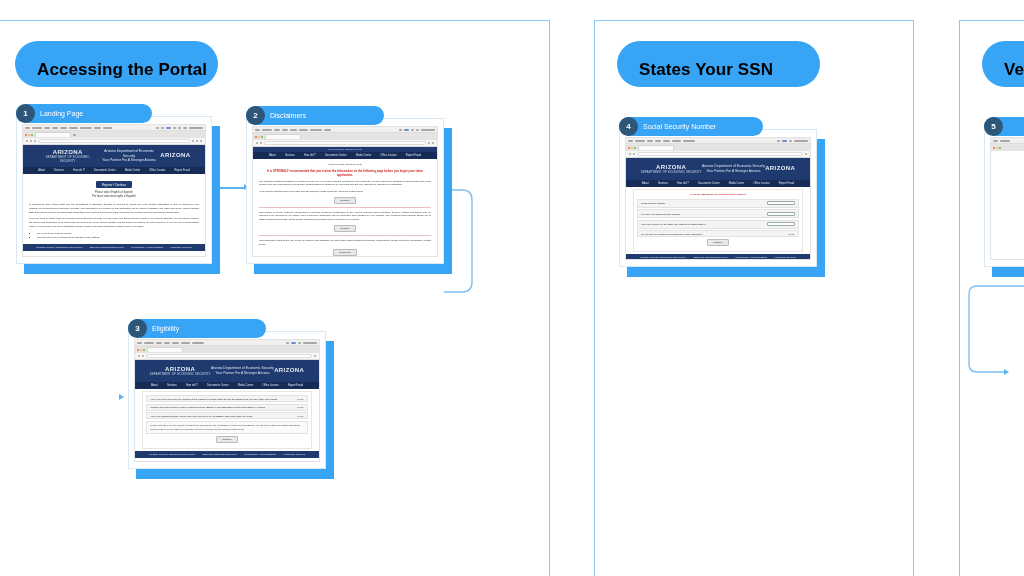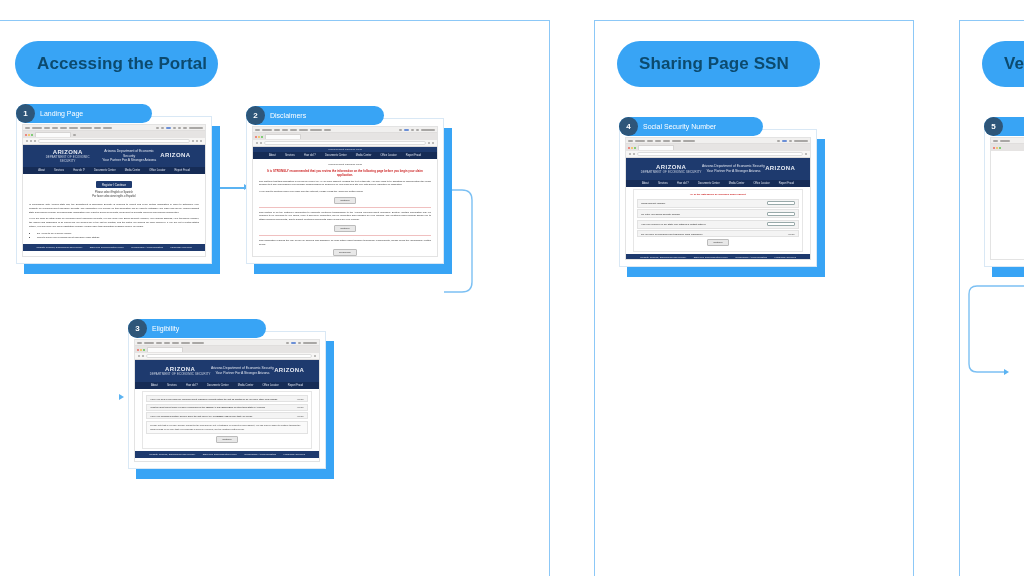--- a/index.html
+++ b/index.html
@@ -19,24 +19,24 @@
   }
   #panel-1 { left: -40px;  top: 20px; width: 590px;  height: 560px; }
   #panel-2 { left: 594px;  top: 20px; width: 320px;  height: 560px; }
   #panel-3 { left: 959px;  top: 20px; width: 320px;  height: 560px; }
 
   
   .section-pill {
     position: absolute;
     background: #38a4f5;
     border-radius: 26px;
-    color: #0c4a6e;
-    display: flex;
-    align-items: center;
-    padding: 16px 22px;
+    color: #000000;
+    display: flex;
+    align-items: flex-end;
+    padding: 7px 22px;
     height: 46px;
     font-size: 17px;
     font-weight: bold;
     letter-spacing: 0.1px;
     white-space: nowrap;
   }
   #pill-1 { left: 15px;  top: 41px; width: 203px; }
   #pill-2 { left: 617px; top: 41px; width: 203px; }
   #pill-3 { left: 982px; top: 41px; width: 203px; }
 
@@ -245,21 +245,21 @@
 <div class="canvas">
 
   <div class="panel" id="panel-1"></div>
   <div class="panel" id="panel-2"></div>
   <div class="panel" id="panel-3"></div>
 
   <div class="section-pill" id="pill-1">
     <span>Accessing the Portal</span>
   </div>
   <div class="section-pill" id="pill-2">
-    <span>Sharing Page SSN</span>
+    <span>States Your SSN</span>
   </div>
   <div class="section-pill" id="pill-3">
     <span>Verifying</span>
   </div>
 
   <div class="conn" style="left:218px; top:183px; width:36px; height:10px;">
     <div class="conn-seg conn-h" style="left:0; top:4px; width:28px;"></div>
     <div class="arrow-head" style="left:26px; top:1.2px;"></div>
   </div>
 

